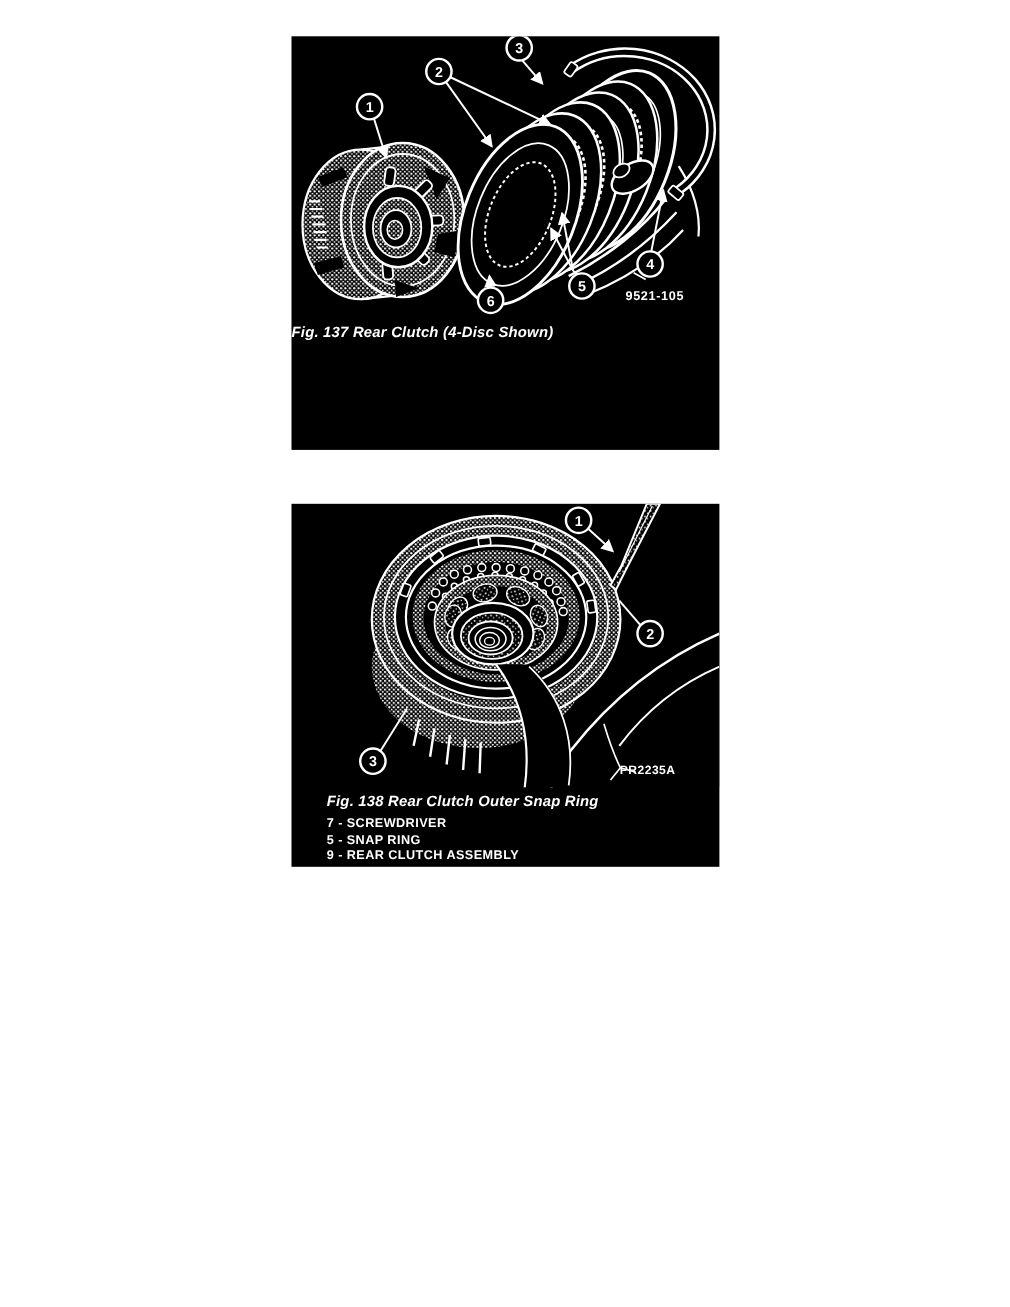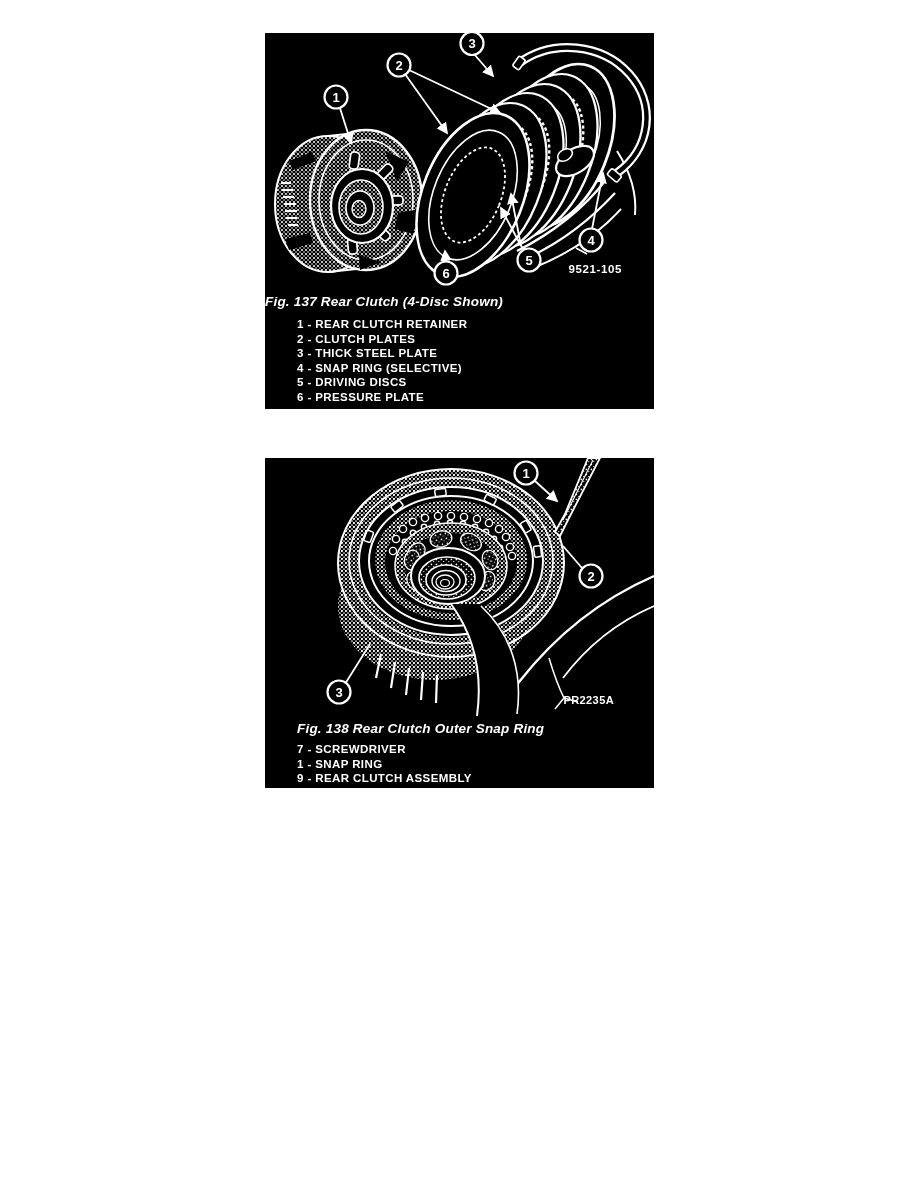--- a/index.html
+++ b/index.html
@@ -171,28 +171,20 @@
       </g>
       <g transform="translate(181,240)">
         <circle r="11.5" fill="#000" stroke="#fff" stroke-width="2.2"></circle>
         <text class="co-num" y="4.8">6</text>
       </g>
 
       <text class="refcode" x="357" y="240">9521-105</text>
     </svg>
 
     <div class="caption">Fig. 137 Rear Clutch (4-Disc Shown)</div>
-    <div class="legend">
-      <div>1 - REAR CLUTCH RETAINER</div>
-      <div>2 - CLUTCH PLATES</div>
-      <div>3 - THICK STEEL PLATE</div>
-      <div>4 - SNAP RING (SELECTIVE)</div>
-      <div>5 - DRIVING DISCS</div>
-      <div>6 - PRESSURE PLATE</div>
-    </div>
   </section>
 
   <section class="panel panel-2">
     <svg class="illus" width="389" height="258" viewBox="0 0 389 258">
       <defs>
         <pattern id="d2a" width="4" height="4" patternUnits="userSpaceOnUse">
           <rect width="4" height="4" fill="#000"></rect>
           <circle cx="1" cy="1" r="1.05" fill="#fff"></circle>
           <circle cx="3" cy="3" r="0.85" fill="#fff"></circle>
         </pattern>
@@ -305,18 +297,18 @@
         <circle r="11.5" fill="#000" stroke="#fff" stroke-width="2.2"></circle>
         <text class="co-num" y="4.8">3</text>
       </g>
 
       <text class="refcode2" x="349" y="246">PR2235A</text>
     </svg>
 
     <div class="caption">Fig. 138 Rear Clutch Outer Snap Ring</div>
     <div class="legend">
       <div>7 - SCREWDRIVER</div>
-      <div>1 - SNAP RING</div>
+      <div>5 - SNAP RING</div>
       <div>9 - REAR CLUTCH ASSEMBLY</div>
     </div>
   </section>
 
 </div>
 
 </body></html>

